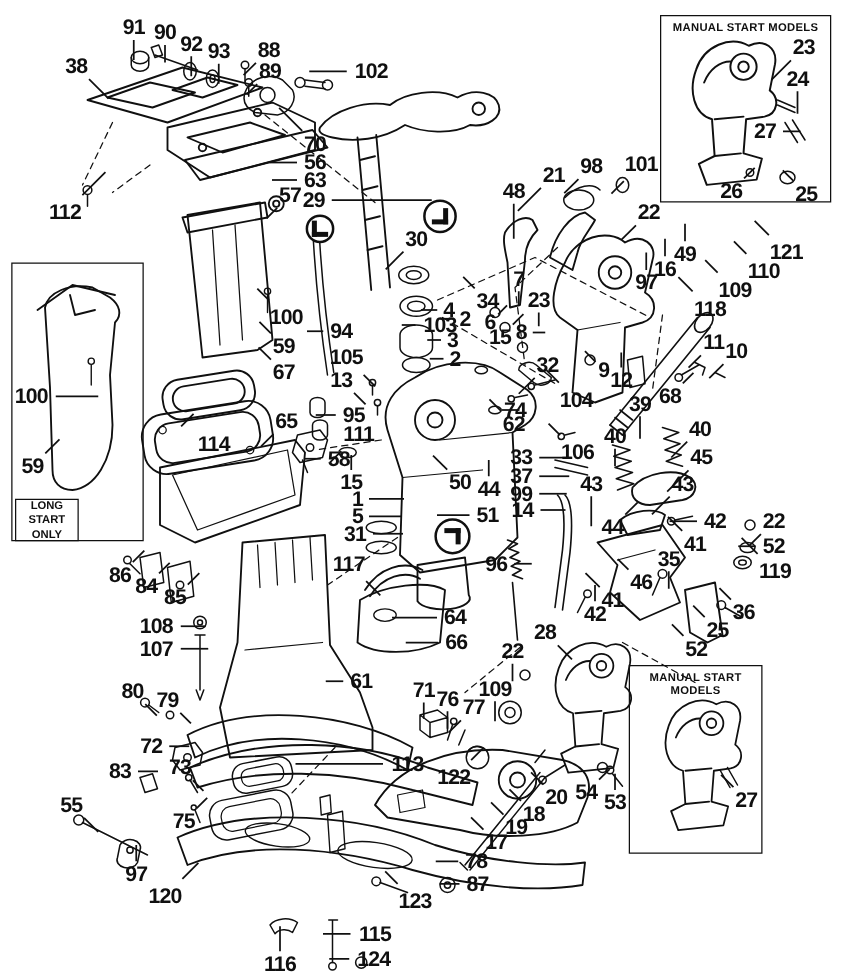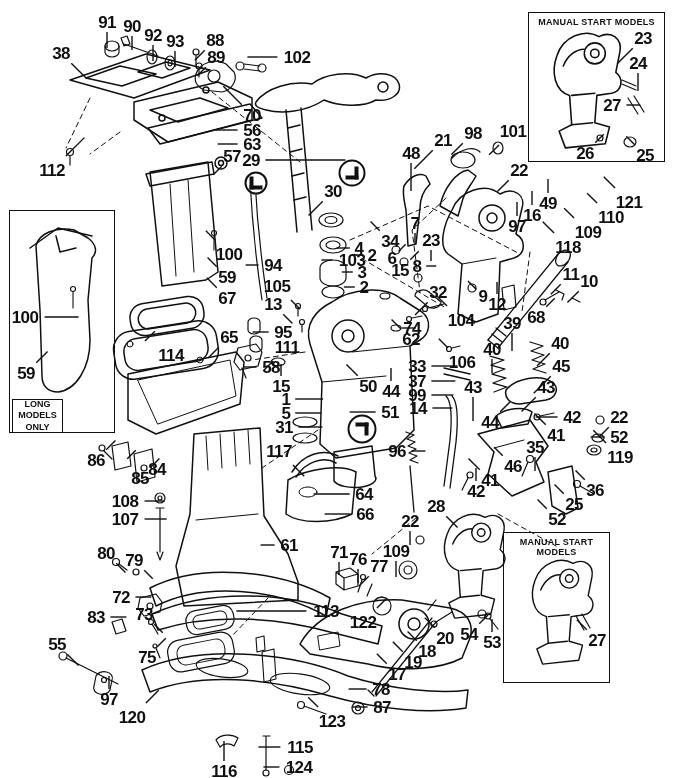--- a/index.html
+++ b/index.html
@@ -456,21 +456,21 @@
       <line x1="638" y1="73" x2="638" y2="91" stroke="#101010" stroke-width="1.4"></line>
       <line x1="626.4" y1="105" x2="640.4" y2="105" stroke="#101010" stroke-width="1.4"></line>
       <line x1="595.224" y1="142.776" x2="603.744" y2="134.256" stroke="#101010" stroke-width="1.4"></line>
       <line x1="634.776" y1="144.776" x2="626.256" y2="136.256" stroke="#101010" stroke-width="1.4"></line>
       <line x1="586.776" y1="629.776" x2="576.836" y2="619.836" stroke="#101010" stroke-width="1.4"></line>
     </svg>
 
   <div class="inset" id="inset-long-outer" style="left: 9px; top: 210px; width: 106px; height: 223px;"></div>
   <div class="inset longbox" id="inset-long-box" style="left: 12px; top: 399px; width: 51px; height: 34px;">
     <div>LONG</div>
-    <div>MODELS</div>
+    <div>START</div>
     <div>ONLY</div>
   </div>
   <div class="inset" id="inset-ms-top" style="left: 528px; top: 12px; width: 137px; height: 150px;">
     <div class="inset-title">MANUAL START MODELS</div>
   </div>
   <div class="inset" id="inset-ms-bottom" style="left: 503px; top: 532px; width: 107px; height: 151px;">
     <div class="inset-title">MANUAL START MODELS</div>
   </div>
 
   <div class="layer" id="callout-layer">
@@ -588,21 +588,21 @@
       <div class="callout" style="left: 147px; top: 657px;">75</div>
       <div class="callout" style="left: 57px; top: 644px;">55</div>
       <div class="callout" style="left: 96px; top: 617px;">83</div>
       <div class="callout" style="left: 144px; top: 614px;">73</div>
       <div class="callout" style="left: 121px; top: 597px;">72</div>
       <div class="callout" style="left: 106px; top: 553px;">80</div>
       <div class="callout" style="left: 134px; top: 560px;">79</div>
       <div class="callout" style="left: 125px; top: 519px;">107</div>
       <div class="callout" style="left: 125px; top: 501px;">108</div>
       <div class="callout" style="left: 96px; top: 460px;">86</div>
-      <div class="callout" style="left: 117px; top: 469px; margin-left: 40px;">84</div>
+      <div class="callout" style="left: 117px; top: 469px;">84</div>
       <div class="callout" style="left: 140px; top: 478px;">85</div>
       <div class="callout" style="left: 131px; top: 355px; margin-left: 40px;">114</div>
       <div class="callout" style="left: 229px; top: 337px;">65</div>
       <div class="callout" style="left: 227px; top: 298px;">67</div>
       <div class="callout" style="left: 227px; top: 277px;">59</div>
       <div class="callout" style="left: 229px; top: 254px;">100</div>
       <div class="callout" style="left: 25px; top: 317px;">100</div>
       <div class="callout" style="left: 26px; top: 373px;">59</div>
       <div class="callout" style="left: 643px; top: 38px;">23</div>
       <div class="callout" style="left: 638px; top: 63px;">24</div>

